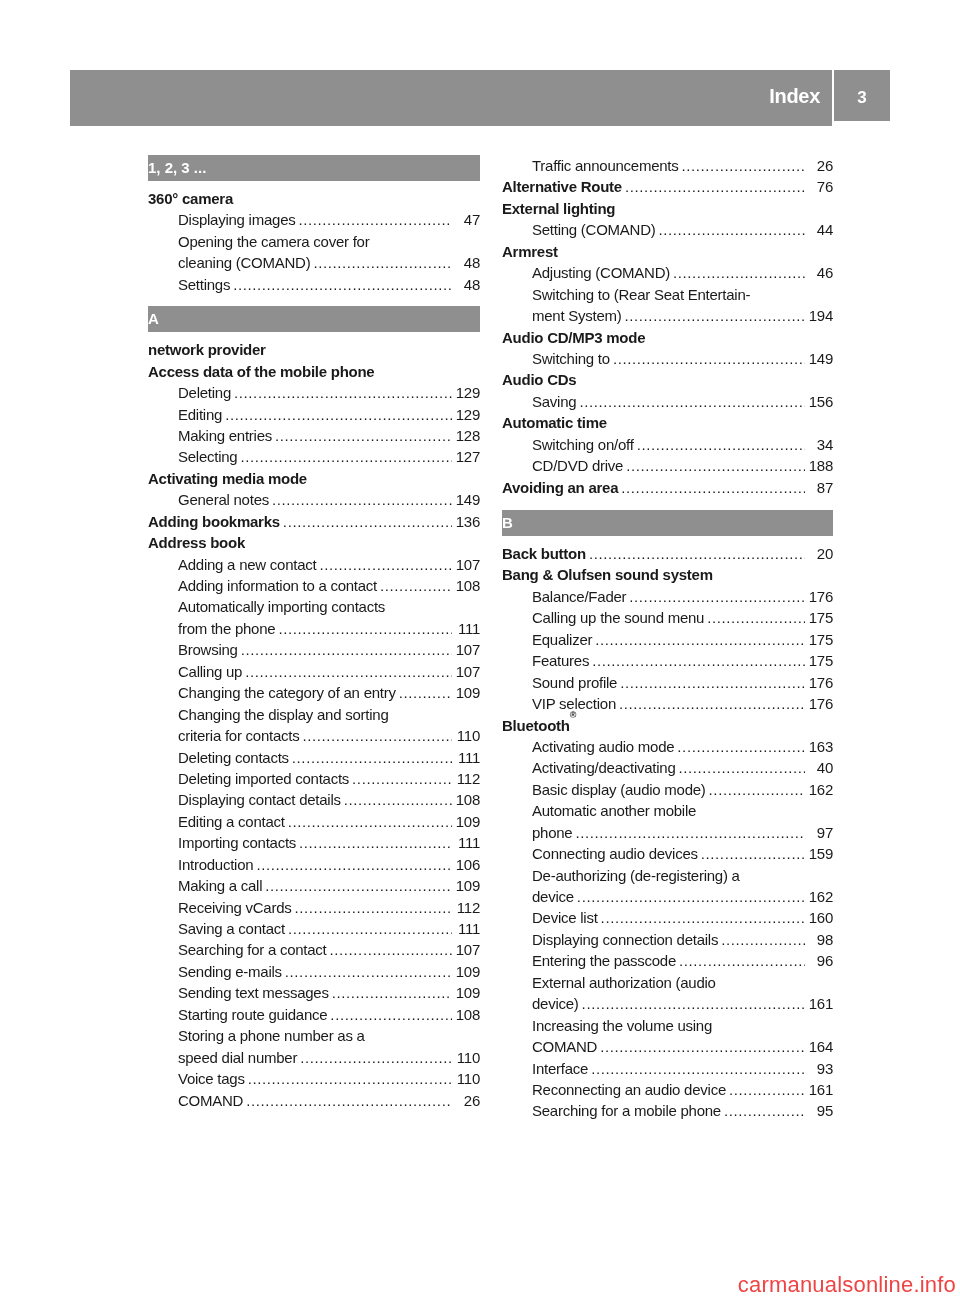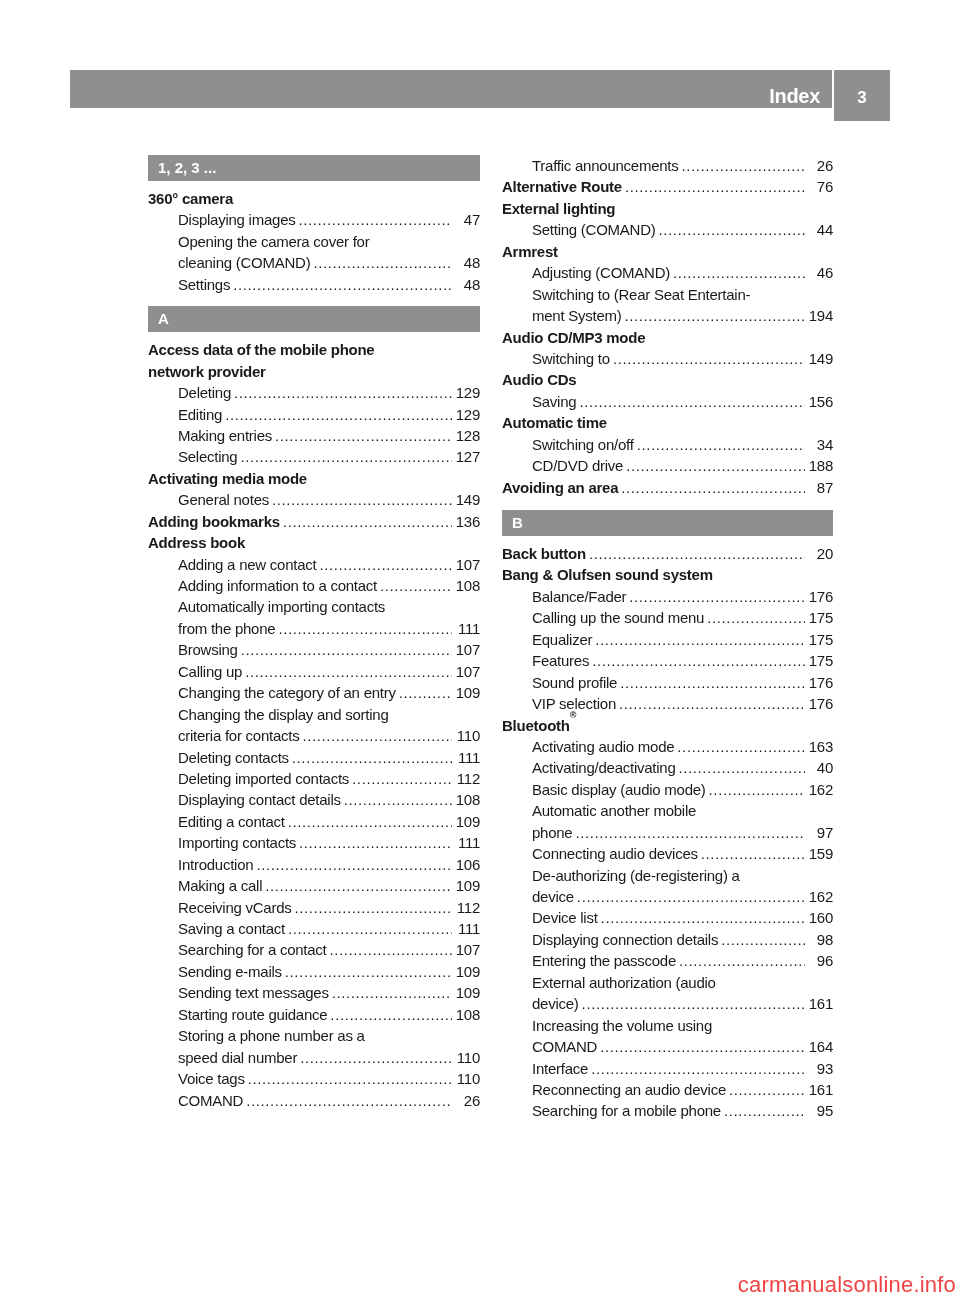--- a/index.html
+++ b/index.html
@@ -1,28 +1,28 @@
 <!DOCTYPE html>
 <html><head>
 <meta charset="utf-8">
 <style>
   html, body { margin: 0; padding: 0; background: #ffffff; }
   body { width: 960px; height: 1302px; position: relative; overflow: hidden;
          font-family: "Liberation Sans", sans-serif; color: #1a1a1a; }
-  .header-bar { position: absolute; left: 70px; top: 70px; width: 762px; height: 38px; background: #8f8f8f; text-align: right; }
+  .header-bar { position: absolute; left: 70px; top: 70px; width: 762px; height: 56px; background: #8f8f8f; text-align: right; }
   .header-title { position: absolute; right: 12px; top: 15px; color: #ffffff; font-weight: bold; font-size: 20px; letter-spacing: -0.3px; }
   .page-box { position: absolute; left: 834px; top: 70px; width: 56px; height: 51px; background: #8f8f8f; }
   .page-num { position: absolute; left: 0; right: 0; top: 18px; text-align: center; color: #ffffff; font-weight: bold; font-size: 17px; }
 
   .col { position: absolute; top: 155px; }
   .col-left { left: 148px; width: 332px; }
   .col-right { left: 502px; width: 331px; top: 155px; }
 
   .section-bar { height: 26px; background: #8f8f8f; color: #ffffff; font-weight: bold; font-size: 15px;
-                 line-height: 26px; padding-left: 10px; box-sizing: border-box; }
+                 line-height: 26px; box-sizing: border-box; }
   .row { height: 21.45px; line-height: 21.45px; font-size: 15px; display: flex; white-space: nowrap; letter-spacing: -0.25px; }
   .row.bold { font-weight: bold; }
   .row.sub { padding-left: 30px; }
   .row .label { flex: 0 0 auto; }
   .row .leader { flex: 1 1 auto; overflow: hidden; margin: 0 4px 0 3px; }
   .row .leader::after { content: "..................................................................................................................................................................."; letter-spacing: 0.6px; font-weight: normal; }
   .row .page { flex: 0 0 auto; min-width: 24px; text-align: right; font-weight: normal; }
   .gap-before-bar { height: 11px; }
   .gap-after-bar { height: 7px; }
   sup { font-size: 9px; line-height: 0; }
@@ -63,24 +63,24 @@
         <span class="label">Settings</span>
         <span class="leader"></span>
         <span class="page">48</span>
       </div>
     </div>
   <div class="gap-before-bar"></div>
   <div class="section-bar">A</div>
   <div class="gap-after-bar"></div>
   <div>
       <div class="row bold nopage">
+        <span class="label">network provider</span>
+      </div>
+      <div class="row bold nopage">
         <span class="label">Access data of the mobile phone</span>
-      </div>
-      <div class="row bold nopage">
-        <span class="label">network provider</span>
       </div>
       <div class="row sub">
         <span class="label">Deleting</span>
         <span class="leader"></span>
         <span class="page">129</span>
       </div>
       <div class="row sub">
         <span class="label">Editing</span>
         <span class="leader"></span>
         <span class="page">129</span>

